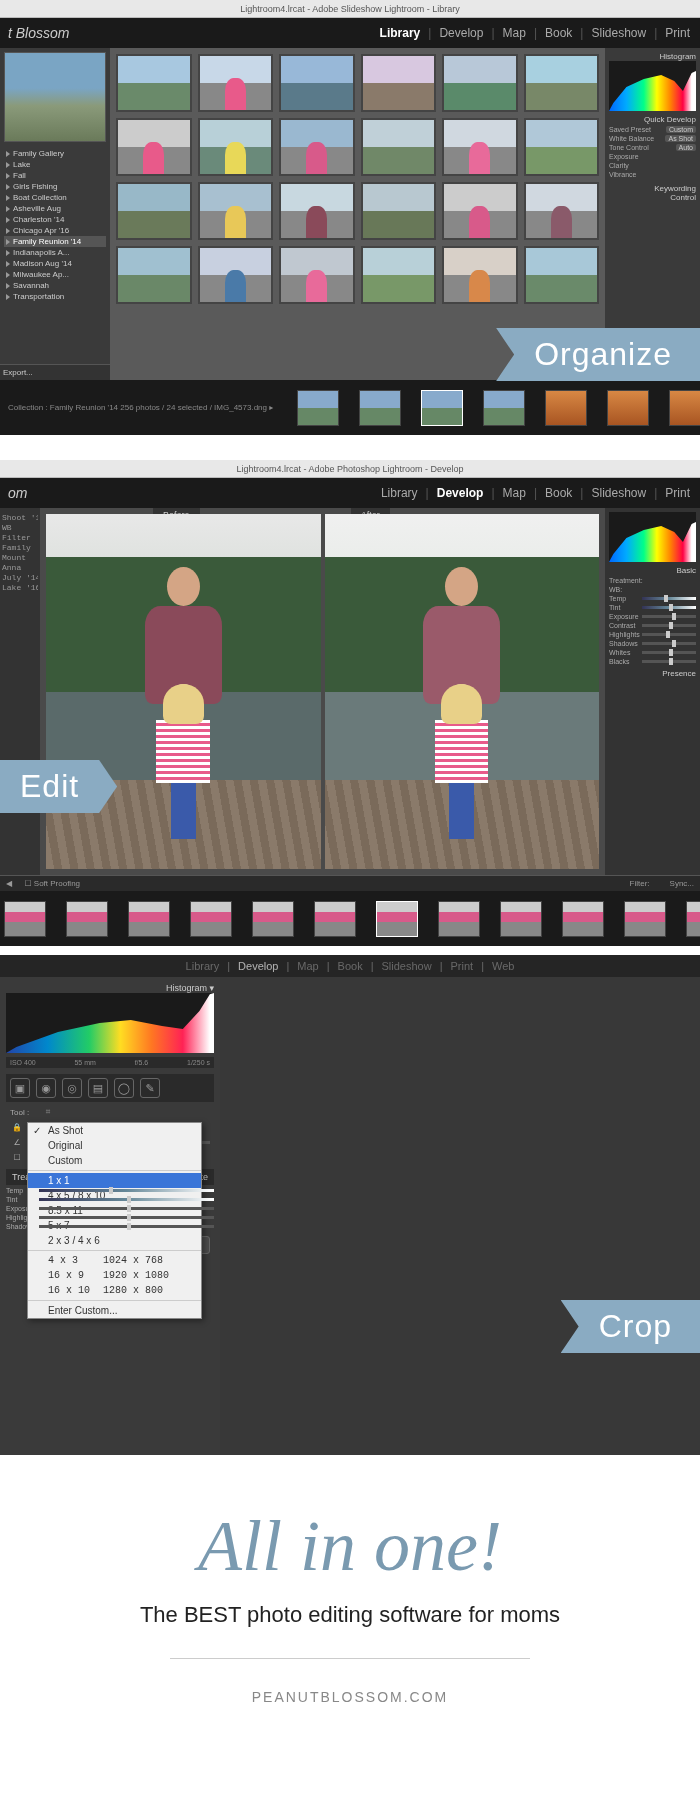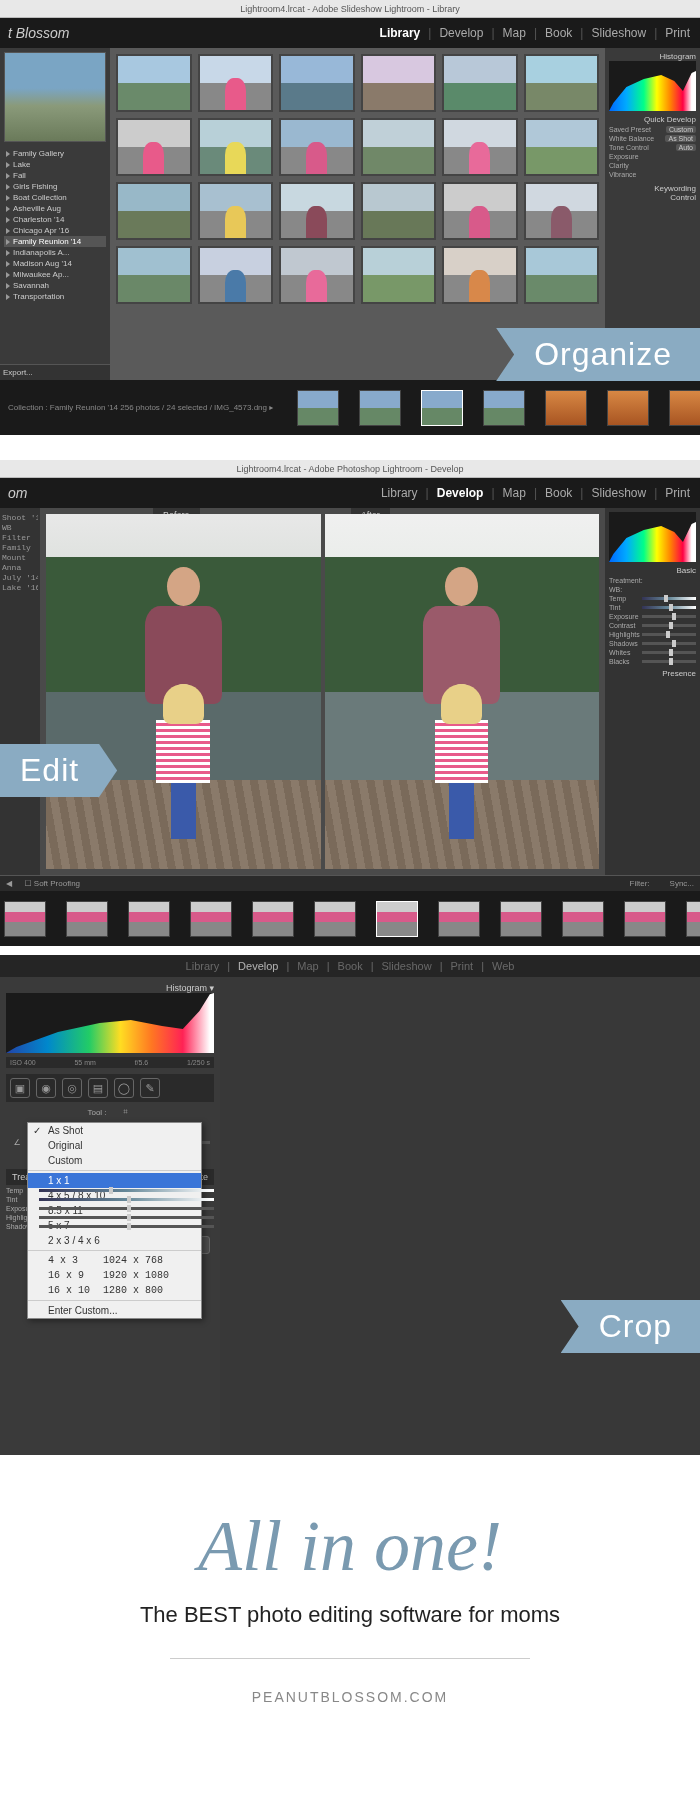--- a/index.html
+++ b/index.html
@@ -43,21 +43,21 @@
   .filmstrip { height: 55px; background: #1a1a1a; display: flex; align-items: center; padding: 4px; gap: 20px; overflow: hidden; }
   .filmstrip .info { color:#888; font-size:8px; padding:0 4px; white-space:nowrap;}
   .fthumb { width: 42px; height: 36px; background: #666; border: 1px solid #444; flex-shrink: 0; }
   .fthumb.sel { border-color: #fff; }
   
   
   .ribbon { position: absolute; background: #8aabc2; color: #fff; font-size: 32px; font-weight: 300; padding: 8px 28px 8px 20px; letter-spacing: 1px; }
   .ribbon.right { right: 0; clip-path: polygon(0 0, 100% 0, 100% 100%, 0 100%, 18px 50%); padding-left: 38px; }
   .ribbon.left { left: 0; clip-path: polygon(0 0, calc(100% - 18px) 0, 100% 50%, calc(100% - 18px) 100%, 0 100%); padding-right: 38px; }
   .rib1 { top: 328px; right: 42px; }
-  .rib2 { top: 744px; }
+  .rib2 { top: 760px; }
   .rib3 { top: 1300px; right: 28px; }
   
   
   .p2-body { display: flex; height: calc(100% - 18px - 30px - 55px); }
   .p2-left { width: 40px; background: #333; color:#999; font-size:8px; padding:4px 2px;}
   .p2-left div { margin:1px 0; white-space:nowrap; overflow:hidden;font-family:Liberation Mono, monospace;}
   .p2-main { flex: 1; background: #4a4a4a; position: relative; display:flex; gap:4px; padding:6px;}
   .ba-label { position:absolute; top:0; background:#333; color:#ccc; font-size:9px; padding:2px 10px;}
   .before-after { flex:1; position:relative; overflow:hidden;}
   .photo-dock { position:absolute; inset:0; }
@@ -106,21 +106,21 @@
   .crop-overlay::after { top:33%; left:0; right:0; height:1px; box-shadow: 0 95px 0 rgba(255,255,255,0.4);}
   .crop-dim { position:absolute; left:0; right:0; bottom:0; height:60px; background:rgba(60,60,60,0.6);}
   .handle { position:absolute; width:8px; height:8px; background:#fff; border:1px solid #333;}
   
   .p3-right { width:220px; background:#3a3a3a; padding:6px; color:#aaa; font-size:9px;}
   .p3-hist { height:60px; background:#1a1a1a; position:relative; overflow:hidden; margin-bottom:4px;}
   .p3-hist-shape { position:absolute; bottom:0; inset:0; background:linear-gradient(90deg,#2244aa 0%,#0088cc 20%,#22cc66 40%,#ffdd22 55%,#ff7722 70%,#ff2255 85%,#fff 98%); clip-path: polygon(0 100%, 5% 90%, 25% 65%, 45% 50%, 60% 45%, 75% 55%, 85% 60%, 93% 30%, 98% 2%, 100% 0%, 100% 100%);}
   .hist-info { display:flex; justify-content:space-between; font-size:7px; color:#888; padding:2px 4px; background:#2a2a2a; margin-bottom:6px;}
   .tool-icons { display:flex; gap:6px; padding:4px; background:#2a2a2a; margin-bottom:2px;}
   .tool-icons span { width:20px; height:20px; border:1px solid #666; border-radius:3px; display:flex; align-items:center; justify-content:center; color:#999; font-size:11px;}
-  .crop-row { display:flex; align-items:center; padding:3px 4px; font-size:8px; gap:12px;justify-content:center;}
+  .crop-row { display:flex; align-items:center; padding:3px 4px; font-size:8px; gap:12px;}
   .crop-row .ico { width:14px; text-align:center;}
   
   .aspect-menu { position:absolute; right:18px; top:145px; width:175px; background:#f0f0f0; border:1px solid #888; font-size:10px; color:#333; box-shadow:2px 2px 6px rgba(0,0,0,0.4);}
   .aspect-menu div { padding:2px 8px 2px 20px; position:relative;}
   .aspect-menu .sel { background:#3a75d8; color:#fff;}
   .aspect-menu .check::before { content:'✓'; position:absolute; left:5px;}
   .aspect-menu hr { border:none; border-top:1px solid #ccc; margin:2px 0;}
   .aspect-menu .two { display:flex;font-family:Liberation Mono, monospace;} .aspect-menu .two span:first-child{width:55px;}
   
   .section-hdr { background:#2a2a2a; padding:3px 6px; font-size:9px; color:#ccc; margin-top:4px; display:flex; justify-content:space-between;}

